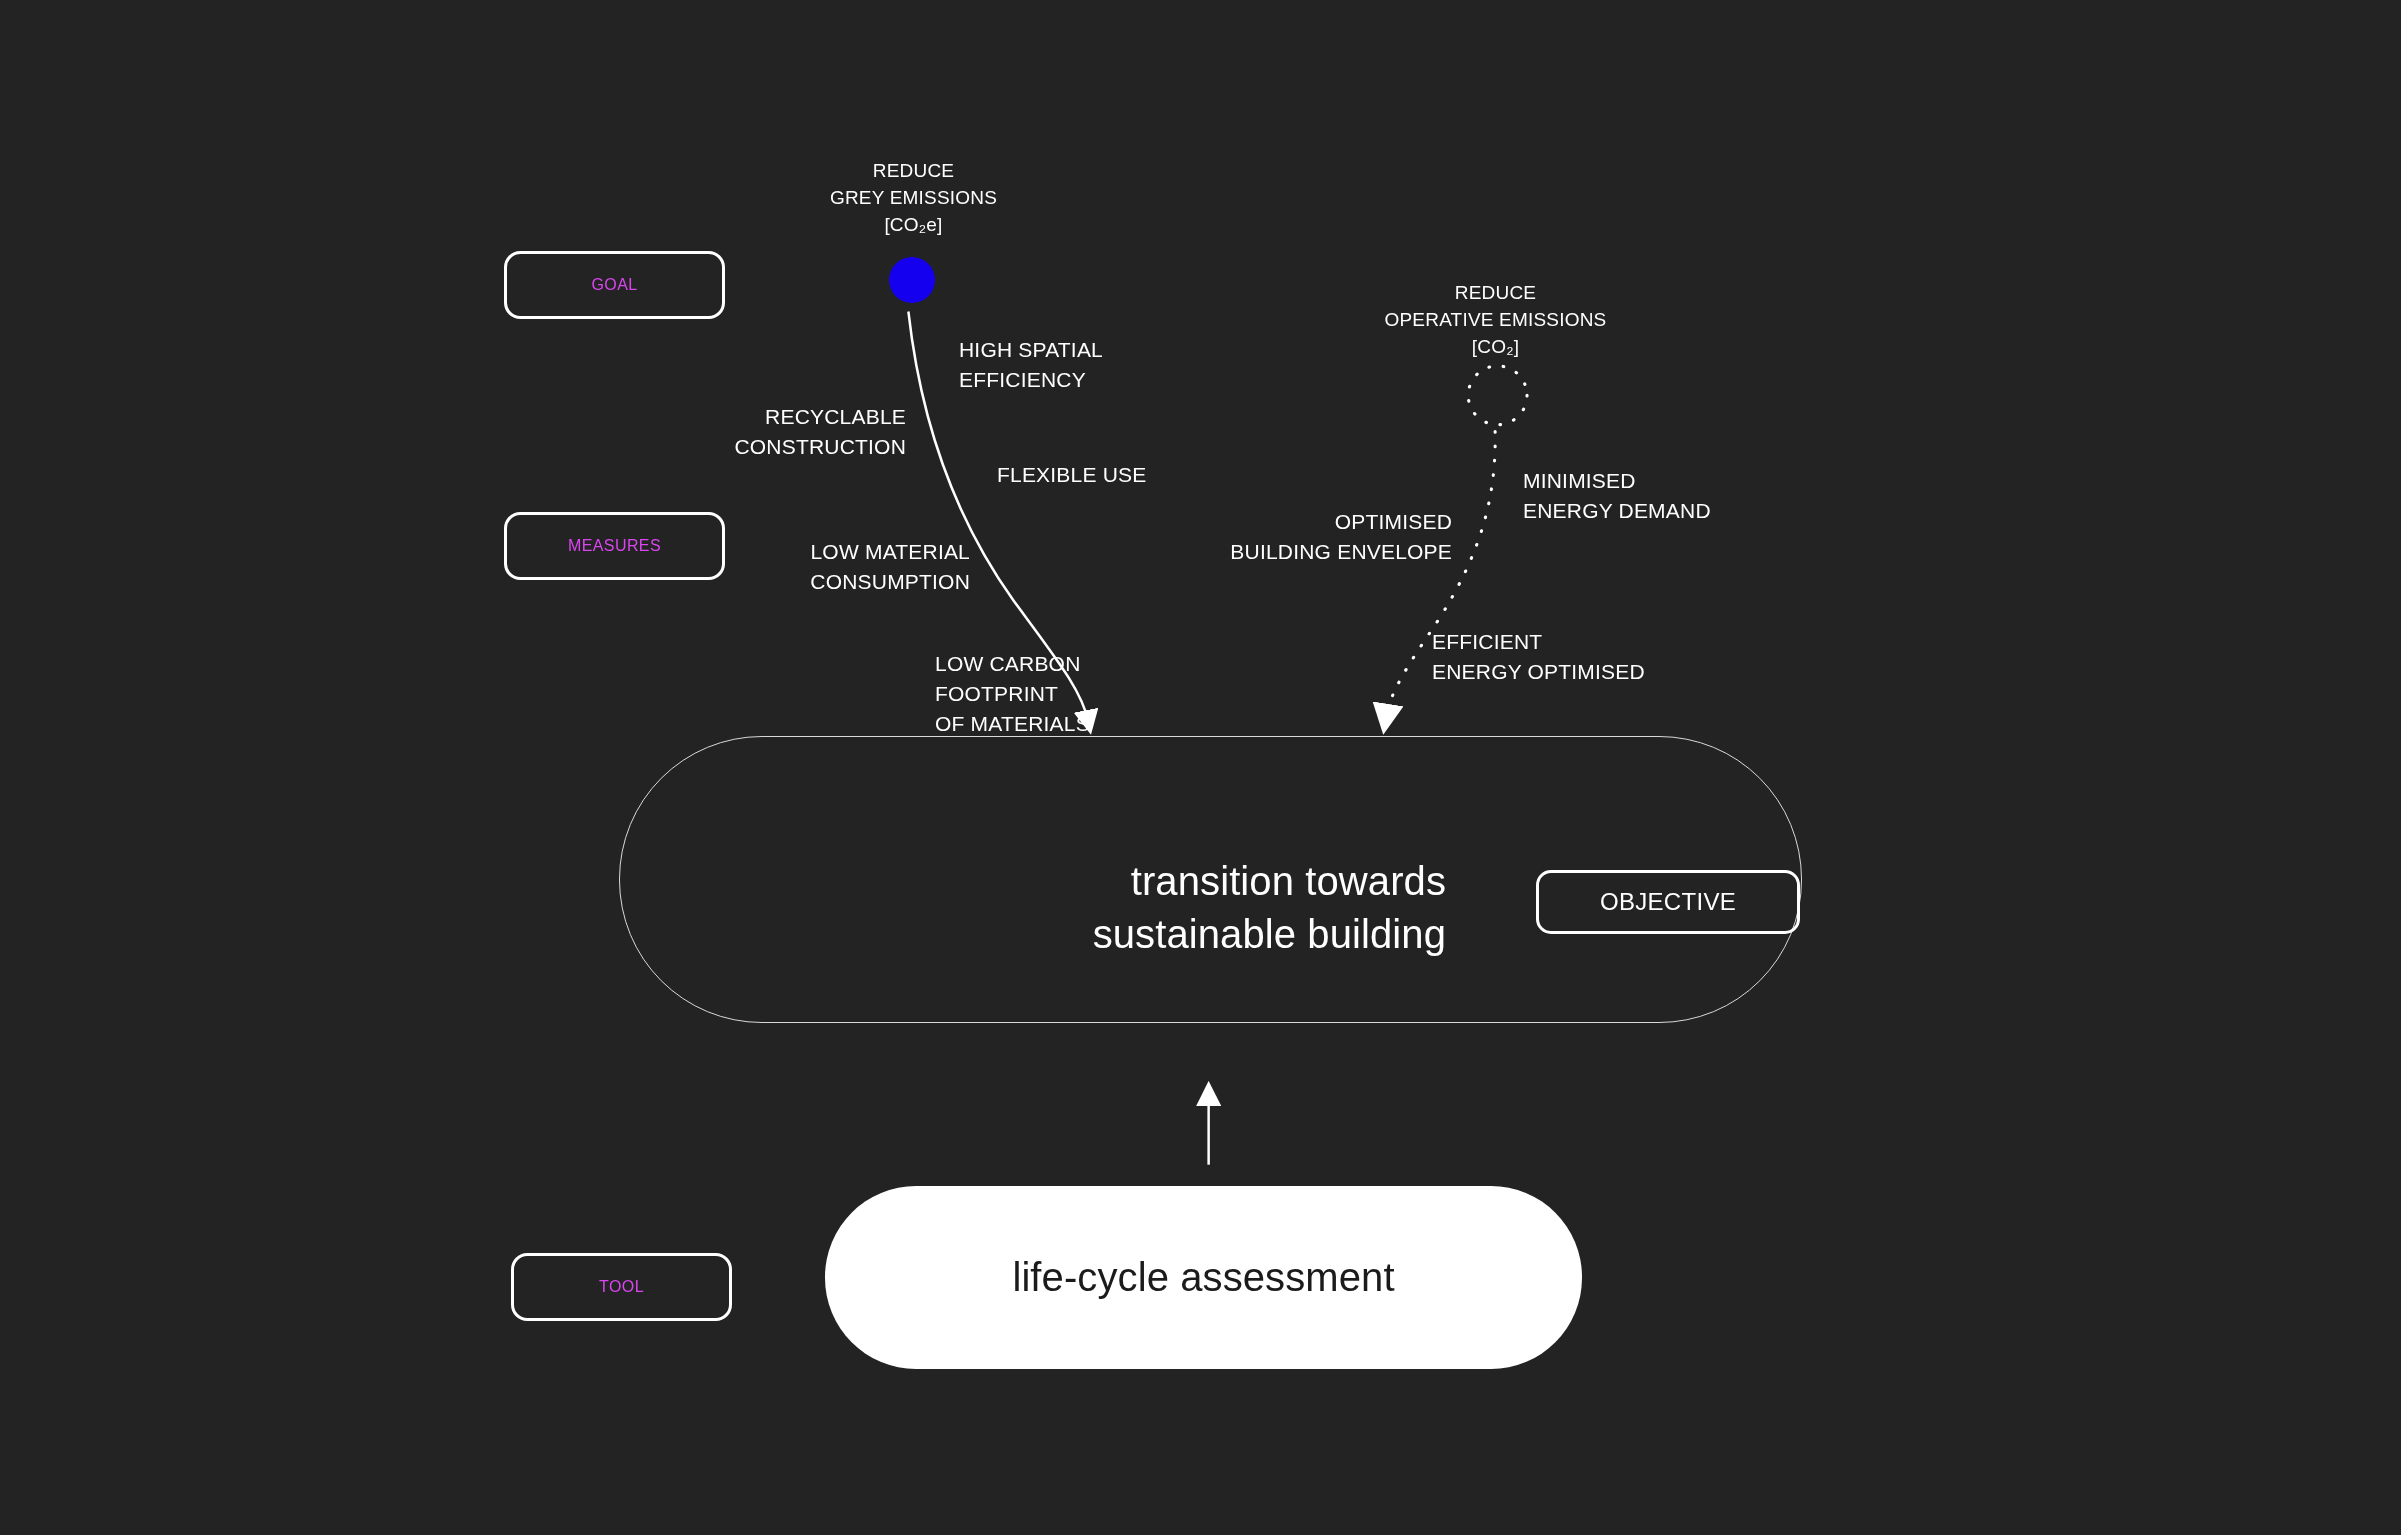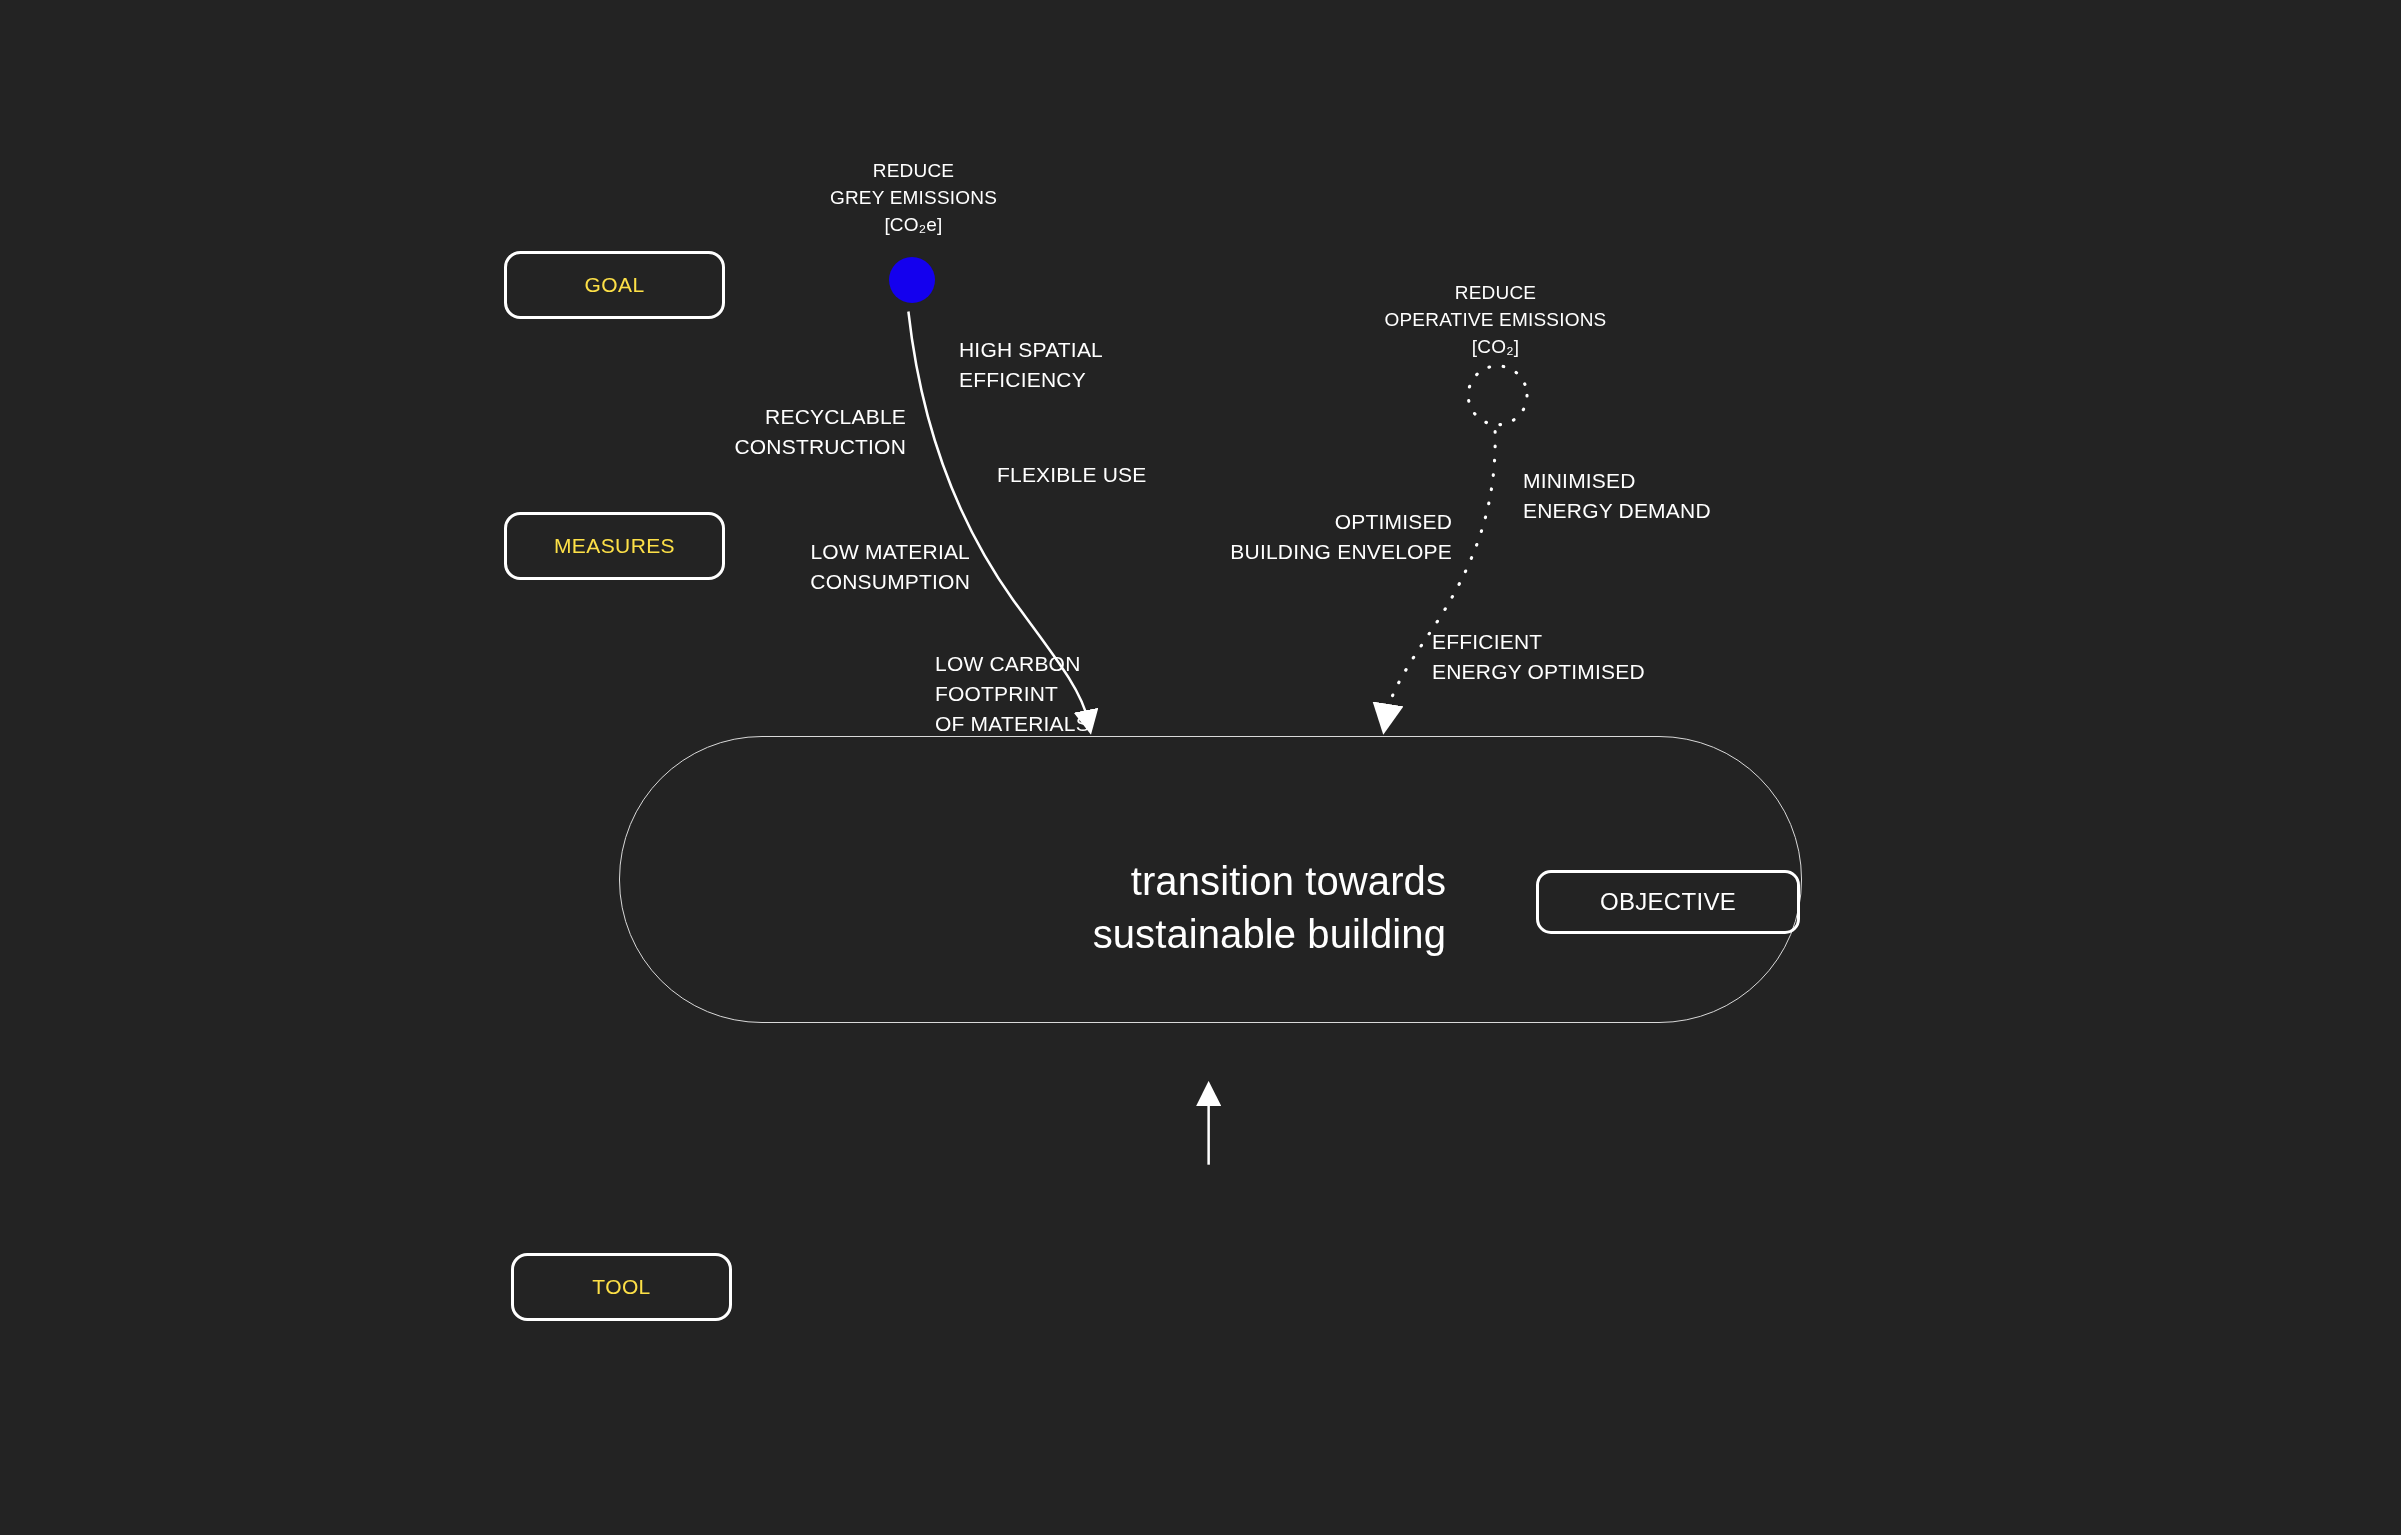--- a/index.html
+++ b/index.html
@@ -22,22 +22,22 @@
     height: 1535px;
   }
   
   .cat-pill {
     position: absolute;
     display: flex;
     align-items: center;
     justify-content: center;
     border: 3.1px solid #ffffff;
     border-radius: 16.3px;
-    color: #fde047;
-    font-size: 21px;
+    color: #d946ef;
+    font-size: 16px;
     letter-spacing: 0.4px;
     background: transparent;
     box-sizing: border-box;
   }
   #pill-goal     { left: 504px;  top: 251px;  width: 221px; height: 68px; }
   #pill-measures { left: 504px;  top: 512px;  width: 221px; height: 68px; text-align: center; }
   #pill-tool     { left: 511px;  top: 1253px; width: 221px; height: 68px; }
 
   
   #objective-capsule {
@@ -211,15 +211,18 @@
 sustainable building</div>
 
   <div id="pill-objective">
     <span>OBJECTIVE</span>
   </div>
 
   <div class="cat-pill" id="pill-tool">
     <span>TOOL</span>
   </div>
 
+  <div id="tool-capsule">
+    <span id="tool-capsule-label">life-cycle assessment</span>
+  </div>
 
 </div>
 
 
 </body></html>

